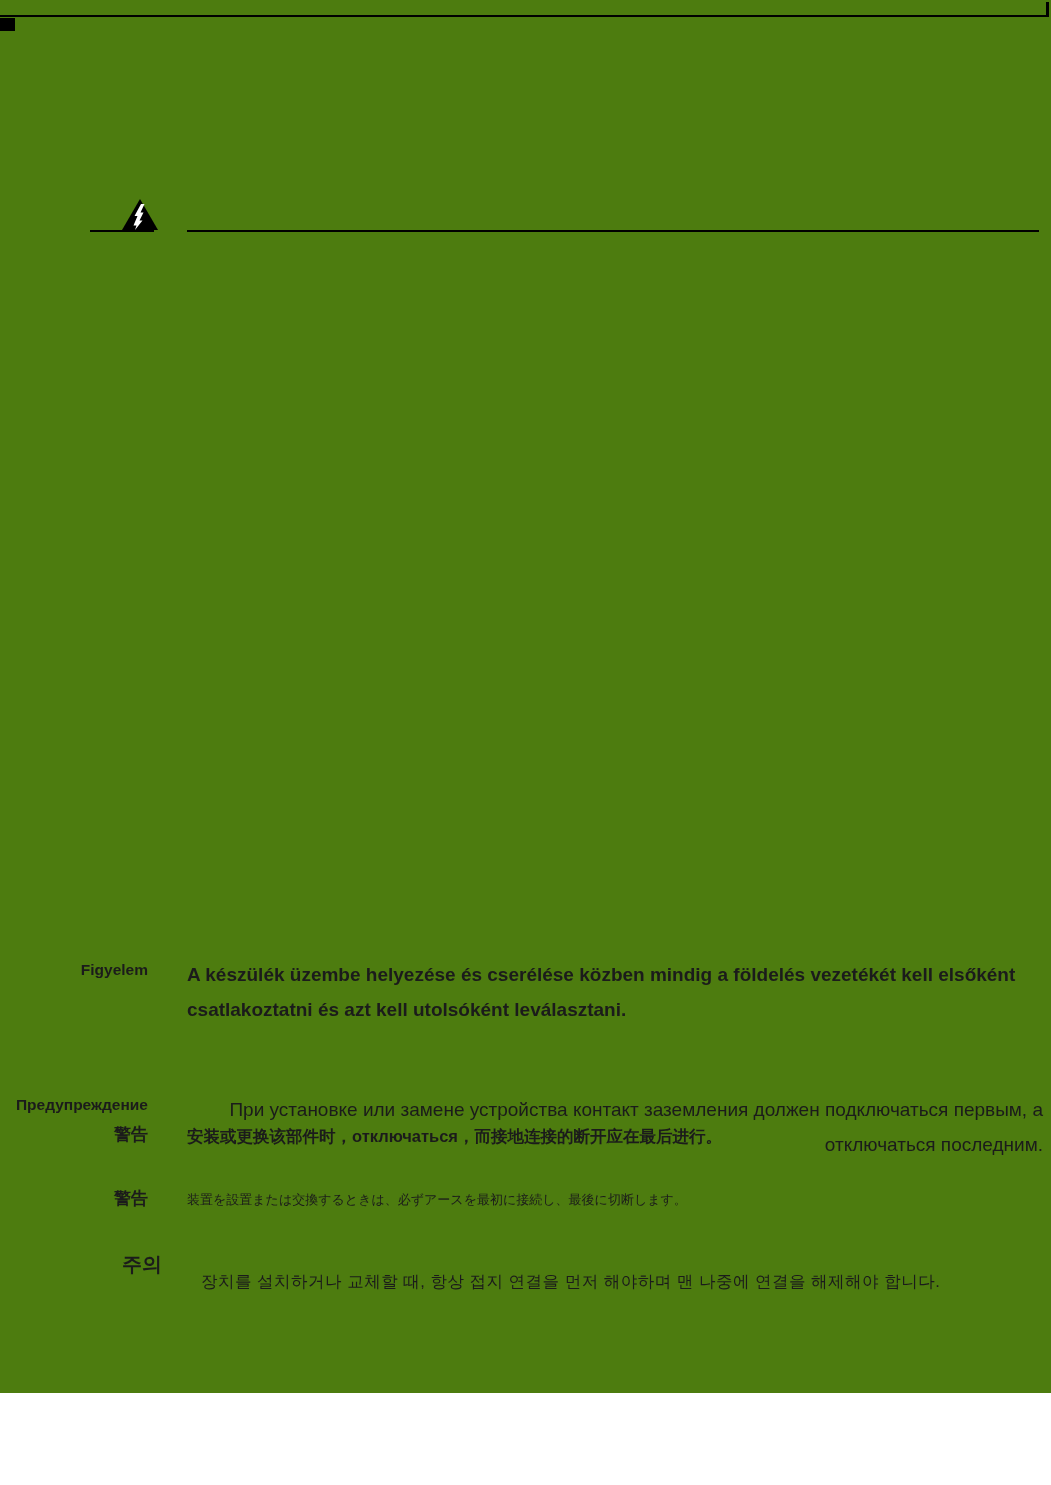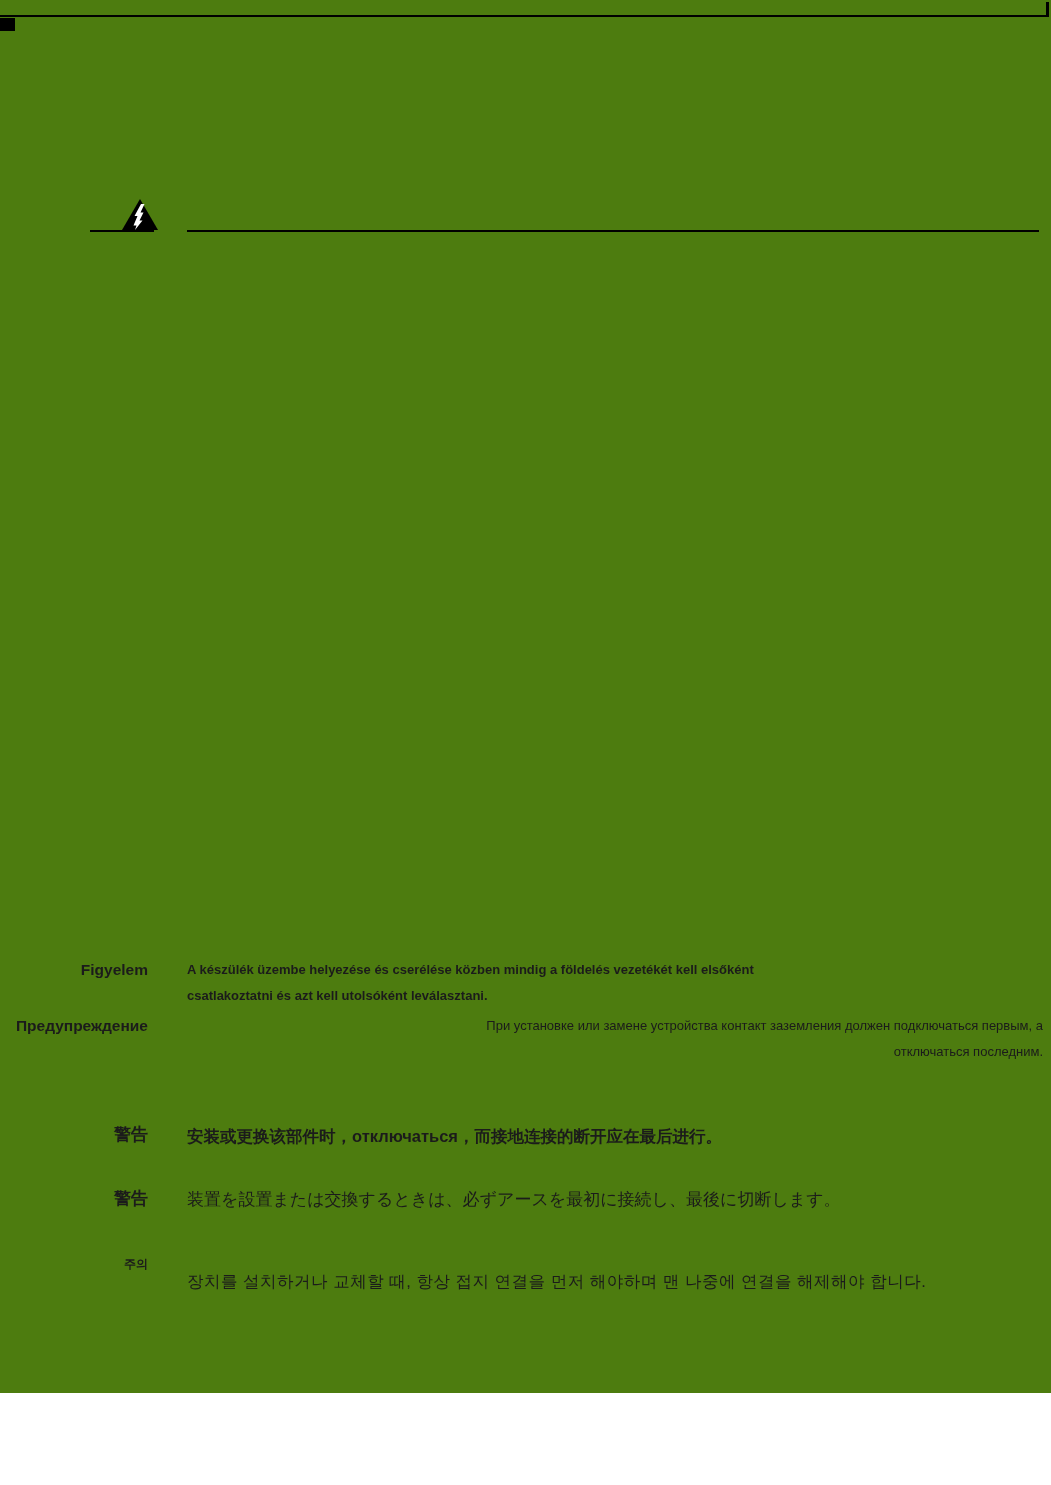--- a/index.html
+++ b/index.html
@@ -92,36 +92,36 @@
     flex: 0 0 148px;
     text-align: right;
     font-weight: bold;
     font-size: 15.5px;
     line-height: 26px;
     white-space: nowrap;
   }
   .warning-body {
     margin-left: 39px;
     width: 856px;
-    font-size: 13px;
-    line-height: 26px;
+    font-size: 19px;
+    line-height: 35px;
     white-space: pre-line;
   }
   .row-hu { top: 957px; }
   .row-hu .warning-body { font-weight: bold; }
-  .row-ru { top: 1013px; }
+  .row-ru { top: 1092px; }
   .row-ru .warning-body { font-weight: normal; text-align: right; }
   .row-zh { top: 1122px; }
   .row-zh .warning-label { font-size: 17px; }
   .row-zh .warning-body { font-weight: bold; font-size: 16.5px; line-height: 28px; }
   .row-ja { top: 1186px; }
   .row-ja .warning-label { font-size: 17px; }
-  .row-ja .warning-body { font-weight: normal; font-size: 17px; line-height: 28px; }
+  .row-ja .warning-body { font-weight: normal; font-size: 13px; line-height: 28px; }
   .row-ko { top: 1251px; }
-  .row-ko .warning-label { font-size: 12px; }
+  .row-ko .warning-label { font-size: 20px; padding-left: 14px; }
   .row-ko .warning-body { font-weight: normal; font-size: 16.5px; line-height: 28px; letter-spacing: 0.5px; margin-top: 16px; }
 </style>
 </head>
 <body>
 
 <div class="page">
 
   <div class="top-rule"></div>
   <div class="top-right-tick"></div>
   <div class="top-left-square"></div>

